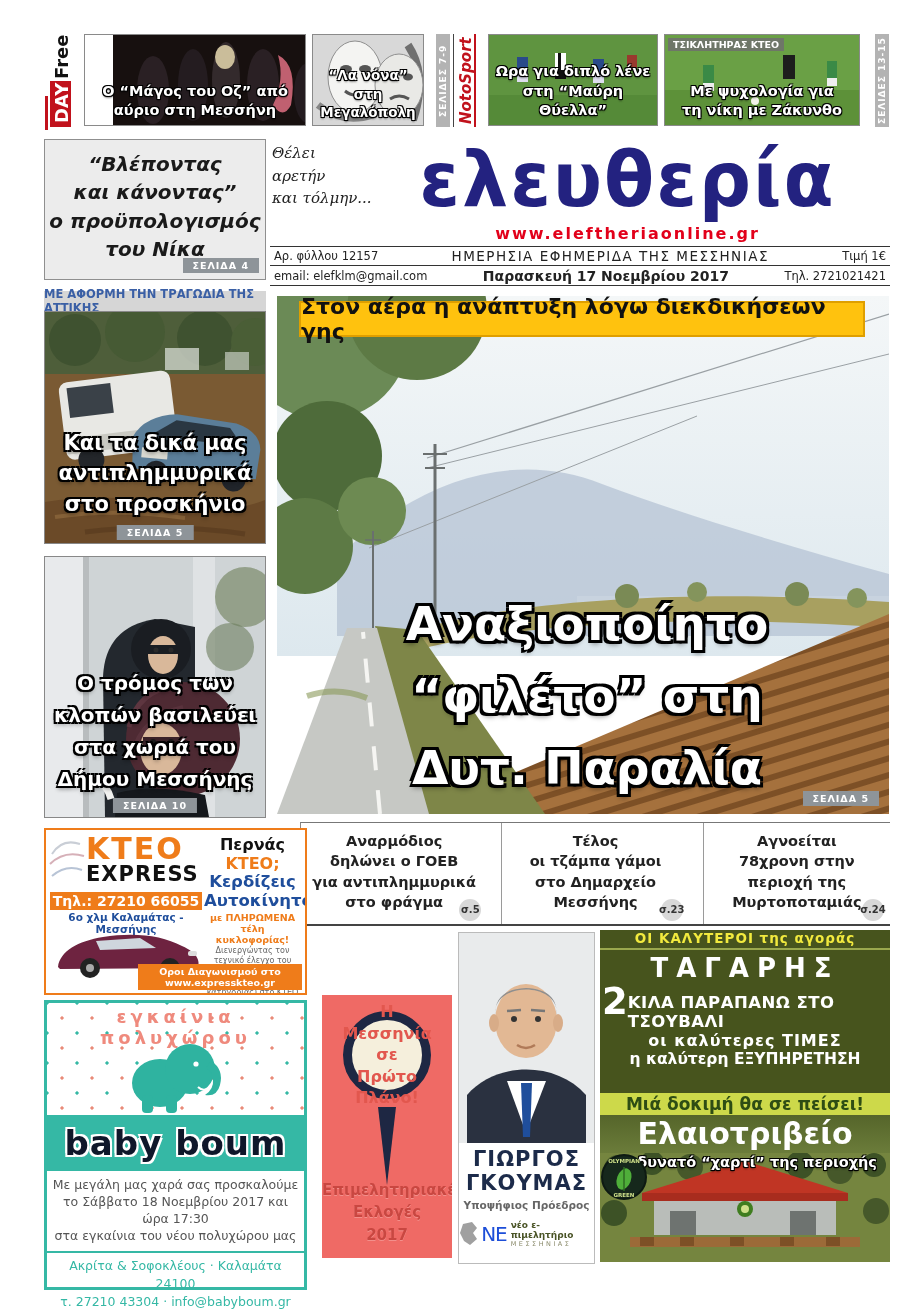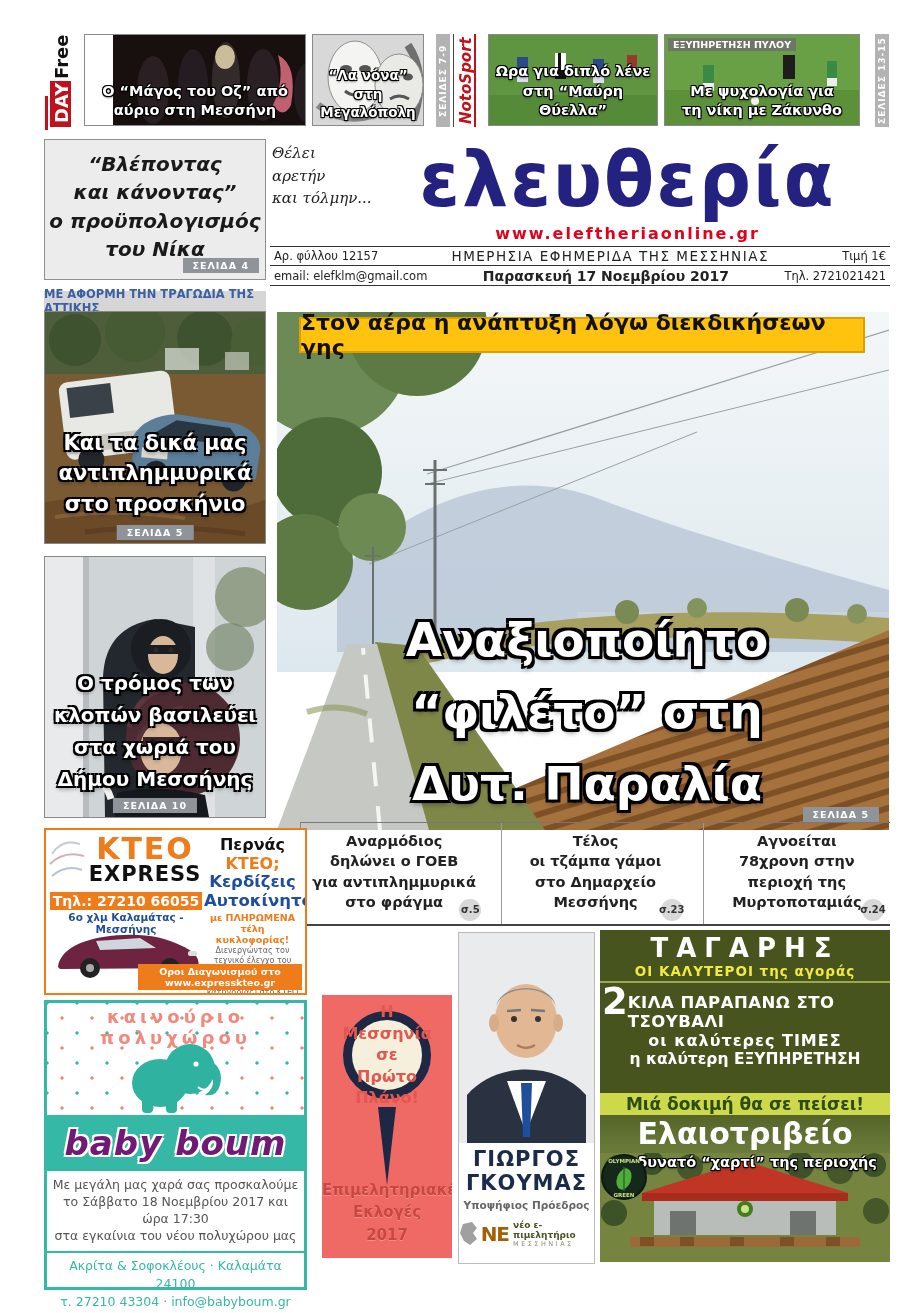--- a/index.html
+++ b/index.html
@@ -45,39 +45,39 @@
   #flood { left:44px; top:291px; width:222px; }
   #flood .kicker { height:20px; background:#d6d6d6; color:#3a5fa5; font-weight:bold; font-size:11.5px; display:flex; align-items:center; justify-content:center; }
   #flood .ph { position:relative; height:233px; border:1px solid #888; }
   #flood .cap { position:absolute; left:0; right:0; bottom:24px; font-size:21px; line-height:1.45; text-align:center; }
   #flood .badge { position:absolute; left:50%; transform:translateX(-50%); bottom:3px; }
   #burglary { left:44px; top:556px; width:222px; height:262px; border:1px solid #888; }
   #burglary .cap { position:absolute; left:0; right:0; bottom:22px; font-size:20px; line-height:1.6; text-align:center; }
   #burglary .badge { position:absolute; left:50%; transform:translateX(-50%); bottom:4px; }
 
   
-  #main-photo { left:277px; top:312px; width:612px; height:518px; }
+  #main-photo { left:277px; top:296px; width:612px; height:518px; }
   #banner { position:absolute; left:22px; top:5px; width:566px; height:36px; background:#ffc20e; border:2px solid #df9f00;
             color:#111; font-weight:bold; font-size:22px; display:flex; align-items:center; justify-content:center; }
   #main-headline { position:absolute; left:90px; top:292px; width:440px; font-size:47px; line-height:72px; text-align:center;
                    text-shadow:-3px -3px 0 #000,3px -3px 0 #000,-3px 3px 0 #000,3px 3px 0 #000,0 4px 5px rgba(0,0,0,.4); }
   #main-photo .badge { position:absolute; right:10px; bottom:8px; }
 
   
   #briefs { left:300px; top:822px; width:590px; height:104px; display:flex;
             border-top:1px solid #777; border-bottom:2px solid #444; border-left:1px solid #888;gap:14px; }
   .brief { flex:1; position:relative; padding:8px 6px 0; font-size:14.5px; font-weight:bold; color:#222;
            line-height:1.4; text-align:center; }
   .brief + .brief { border-left:1px solid #9a9a9a; }
   .brief .pg { position:absolute; right:6px; bottom:3px; width:22px; height:22px; border-radius:50%;
                background:#d8d8d8; color:#333; font-size:10px; font-weight:bold; display:flex; align-items:center; justify-content:center; }
 
   
   #kteo { left:44px; top:828px; width:263px; height:167px; border:2px solid #ef7c1a; background:#fff; overflow:hidden; }
-  #kteo .brand { position:absolute; left:40px; top:4px; width:118px; text-align:center; line-height:1; }
+  #kteo .brand { position:absolute; left:40px; top:4px; width:118px; text-align:left; line-height:1; }
   #kteo .brand .k { color:#ef7c1a; font-size:30px; font-weight:bold; letter-spacing:2px; }
   #kteo .brand .e { color:#111; font-size:21px; font-weight:bold; letter-spacing:1px; }
   #kteo .phone { position:absolute; left:4px; top:62px; width:152px; background:#ef7c1a; color:#fff; font-weight:bold;
                  font-size:14px; text-align:center; padding:1px 0; }
   #kteo .addr { position:absolute; left:4px; top:81px; width:152px; color:#1f4e9c; font-weight:bold; font-size:10.5px; text-align:center; }
   #kteo .right { position:absolute; left:158px; top:5px; right:4px; text-align:center; }
   #kteo .h1 { font-size:16px; font-weight:bold; color:#111; }
   #kteo .h1 .orange { color:#ef7c1a; }
   #kteo .win { font-size:16.5px; font-weight:bold; color:#1f4e9c; line-height:1.15; }
   #kteo .sub { font-size:9.5px; font-weight:bold; color:#ef7c1a; margin-top:1px; }
@@ -87,42 +87,42 @@
   #kteo .car { position:absolute; left:2px; bottom:12px; }
 
   
   #babyboum { left:44px; top:1000px; width:263px; height:290px; border:3px solid #35b8a5; background:#fff; }
   #bb-dots { position:relative; height:112px; background:#fff;
              background-image:radial-gradient(#e98a78 1.5px, transparent 1.7px),radial-gradient(#35b8a5 1.5px, transparent 1.7px);
              background-size:30px 30px; background-position:0 0,15px 15px; }
   #bb-top { padding-top:3px; text-align:center; font-size:18px; font-weight:bold; color:#ef8a7d; letter-spacing:4px; }
   #bb-eleph { position:absolute; left:50%; transform:translateX(-50%); bottom:0; }
   #bb-band { height:56px; background:#35b8a5; display:flex; align-items:center; justify-content:center; }
-  #bb-brand { font-size:34px; font-weight:bold; color:#701a75; letter-spacing:1px;
-              text-shadow:-2px -2px 0 #fff,2px -2px 0 #fff,-2px 2px 0 #fff,2px 2px 0 #fff;font-style:italic; }
+  #bb-brand { font-size:34px; font-weight:bold; color:#0f172a; letter-spacing:1px;
+              text-shadow:-2px -2px 0 #fff,2px -2px 0 #fff,-2px 2px 0 #fff,2px 2px 0 #fff; }
   #bb-invite { padding:6px 2px; font-size:12.5px; color:#555; text-align:center; line-height:1.35; border-bottom:2px solid #35b8a5; }
   #bb-contact { padding:4px 2px; text-align:center; color:#35b8a5; font-size:12.5px; line-height:1.45; }
 
   
   #elections { left:322px; top:995px; width:130px; height:263px; background:#ef6a65; overflow:hidden; }
   #pin-circle { position:absolute; left:50%; top:16px; transform:translateX(-50%); width:88px; height:88px; border-radius:50%;
                 border:9px solid #1e2743; background:#f5efdc; display:flex; align-items:center; justify-content:center; }
   #pin-circle .t { font-size:16px; font-weight:bold; color:#e2574e; text-align:center; line-height:1.35; }
   #pin-tail { position:absolute; left:50%; top:112px; transform:translateX(-50%); width:0; height:0;
               border-left:9px solid transparent; border-right:9px solid transparent; border-top:78px solid #1e2743; }
   #elections .footer { position:absolute; left:0; right:0; bottom:12px; text-align:center; font-size:15px; font-weight:bold;
                        color:#c94741; line-height:1.5; text-shadow:0 1px 0 rgba(255,255,255,.25); }
 
   
   #gkoumas { left:458px; top:932px; width:137px; height:332px; border:1px solid #bbb; background:#fff; }
   #gk-photo { height:210px; background:#e9ebec; overflow:hidden; }
   #gk-name { margin-top:4px; text-align:center; font-size:21px; font-weight:bold; color:#1c2b4a; line-height:1.15; letter-spacing:1px; }
   #gk-role { margin-top:4px; text-align:center; font-size:10.5px; font-weight:bold; color:#666; }
   #gk-logo { margin-top:9px; display:flex; align-items:center; justify-content:center; gap:4px; }
-  #gk-logo .ne { font-size:20px; font-weight:700; color:#a16207; letter-spacing:-1px; }
+  #gk-logo .ne { font-size:20px; font-weight:400; color:#1d4ed8; letter-spacing:-1px; }
   #gk-logo .col { text-align:left; }
   #gk-logo .l1 { font-size:9px; font-weight:bold; color:#4a5426; }
   #gk-logo .l2 { font-size:6.5px; letter-spacing:2.5px; color:#8a8a6a; }
 
   
   #tagaris { left:600px; top:930px; width:290px; height:332px; background:#47541d; color:#fff; display:flex; flex-direction:column; overflow:hidden; }
   #tg-brand { text-align:center; font-size:26px; font-weight:bold; letter-spacing:8px; padding-top:3px; }
   #tg-tag { text-align:center; color:#f2ea3e; font-size:13.5px; font-weight:bold; letter-spacing:1px; padding-bottom:2px; border-bottom:2px solid #9aa84e; }
   #tg-claims { padding:1px 2px 3px; }
   #tg-row1 { display:flex; justify-content:center; align-items:flex-start; }
@@ -211,21 +211,21 @@
   <svg width="196" height="92">
     <rect width="196" height="92" fill="#6aa045"></rect>
     <rect y="55" width="196" height="37" fill="#5d9139"></rect>
     <rect x="38" y="30" width="11" height="18" fill="#3a8a46"></rect>
       <rect x="38" y="48" width="11" height="8" fill="#eee"></rect>
     <rect x="118" y="20" width="12" height="24" fill="#1d1d1d"></rect>
     <rect x="162" y="26" width="10" height="17" fill="#3a8a46"></rect>
       <rect x="162" y="43" width="10" height="8" fill="#eee"></rect>
     <circle cx="90" cy="66" r="4" fill="#f2f2e8"></circle>
   </svg>
-  <div class="abs" style="left:3px;top:3px;background:rgba(110,110,110,.85);color:#fff;font-size:9.5px;font-weight:bold;padding:1px 5px;">ΕΞΥΠΗΡΕΤΗΣΗ ΠΥΛΟΥ</div>
+  <div class="abs" style="left:3px;top:3px;background:rgba(110,110,110,.85);color:#fff;font-size:9.5px;font-weight:bold;padding:1px 5px;">ΤΣΙΚΛΗΤΗΡΑΣ ΚΤΕΟ</div>
   <div class="cap o1 pre">Με ψυχολογία για
 τη νίκη με Ζάκυνθο</div>
 </div>
 
 <div class="abs vtext" id="pages-sport" style="left:875px;top:34px;">ΣΕΛΙΔΕΣ 13-15</div>
 
 <div class="abs" id="nikas-box">
   <div class="t pre">“Βλέποντας
 και κάνοντας”
 ο προϋπολογισμός
@@ -417,21 +417,21 @@
 Αυτοκίνητο</div>
     <div class="sub">με ΠΛΗΡΩΜΕΝΑ τέλη κυκλοφορίας!</div>
     <div class="body">Διενεργώντας τον τεχνικό έλεγχο του οχήματός σας (ανεξαρτήτως κατηγορίας) στο ΚΤΕΟ EXPRESS από 10/06/2017 έως 10/02/2018, συμμετέχετε σε κλήρωση με έπαθλο ένα καινούριο</div>
 
   </div>
   <div class="terms">Οροι Διαγωνισμού στο www.expresskteo.gr</div>
 </div>
 
 <div class="abs" id="babyboum">
   <div id="bb-dots">
-    <div id="bb-top">καινούριο πολυχώρου</div>
+    <div id="bb-top">εγκαίνια πολυχώρου</div>
     <svg id="bb-eleph" width="112" height="84">
       <g fill="#2fb3a0">
         <ellipse cx="40" cy="52" rx="28" ry="24"></ellipse>
         <circle cx="70" cy="38" r="25"></circle>
         <rect x="22" y="64" width="11" height="18" rx="4"></rect>
         <rect x="46" y="64" width="11" height="18" rx="4"></rect>
         <path d="M91,30 Q104,38 100,54 Q97,66 85,64 Q94,58 93,49 Q92,40 86,37 Z"></path>
       </g>
       <circle cx="76" cy="33" r="2.6" fill="#fff"></circle>
       <path d="M78,56 q4,4 9,2" stroke="#fff" stroke-width="2" fill="none"></path>
@@ -488,22 +488,22 @@
     </svg>
     <span class="ne">NE</span>
     <div class="col">
       <div class="l1">νέο ε-πιμελητήριο</div>
       <div class="l2">ΜΕΣΣΗΝΙΑΣ</div>
     </div>
   </div>
 </div>
 
 <div class="abs" id="tagaris">
+  <div id="tg-tag">ΟΙ ΚΑΛΥΤΕΡΟΙ της αγοράς</div>
   <div id="tg-brand">ΤΑΓΑΡΗΣ</div>
-  <div id="tg-tag">ΟΙ ΚΑΛΥΤΕΡΟΙ της αγοράς</div>
   <div id="tg-claims">
     <div id="tg-row1">
       <span class="num">2</span>
       <span class="txt">ΚΙΛΑ ΠΑΡΑΠΑΝΩ ΣΤΟ ΤΣΟΥΒΑΛΙ</span>
     </div>
     <div class="c2">οι καλύτερες ΤΙΜΕΣ</div>
     <div class="c3">η καλύτερη ΕΞΥΠΗΡΕΤΗΣΗ</div>
   </div>
   <div id="tg-promise">Μιά δοκιμή θα σε πείσει!</div>
   <div id="tg-product">Ελαιοτριβείο</div>

